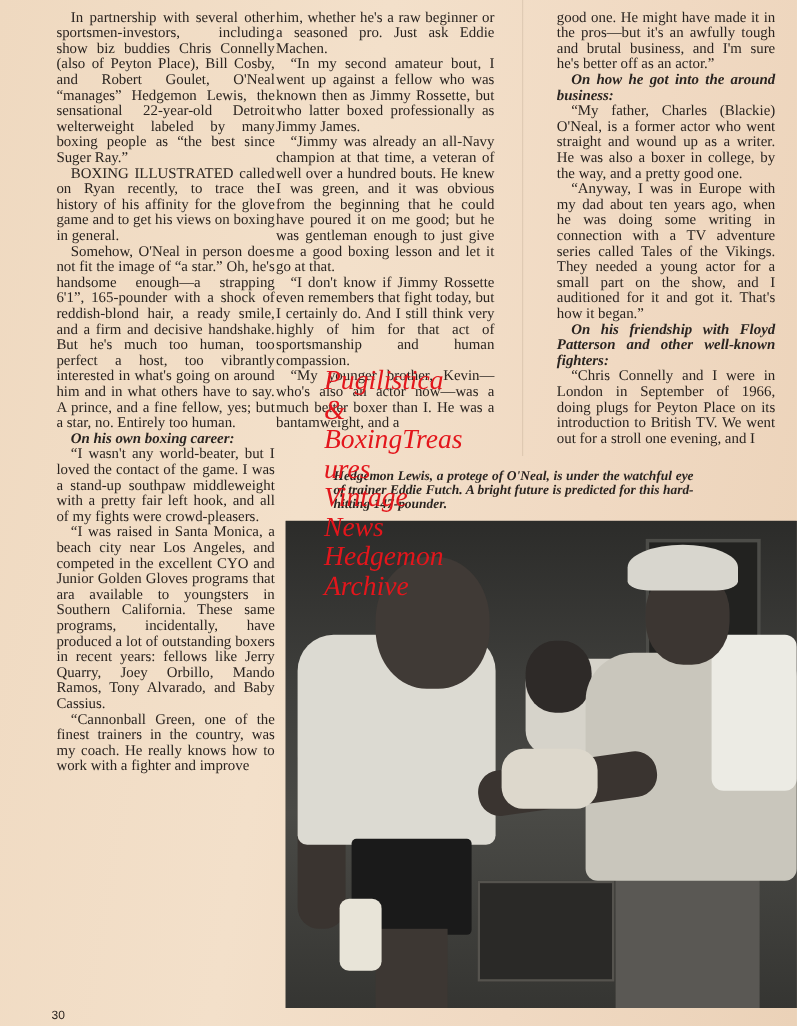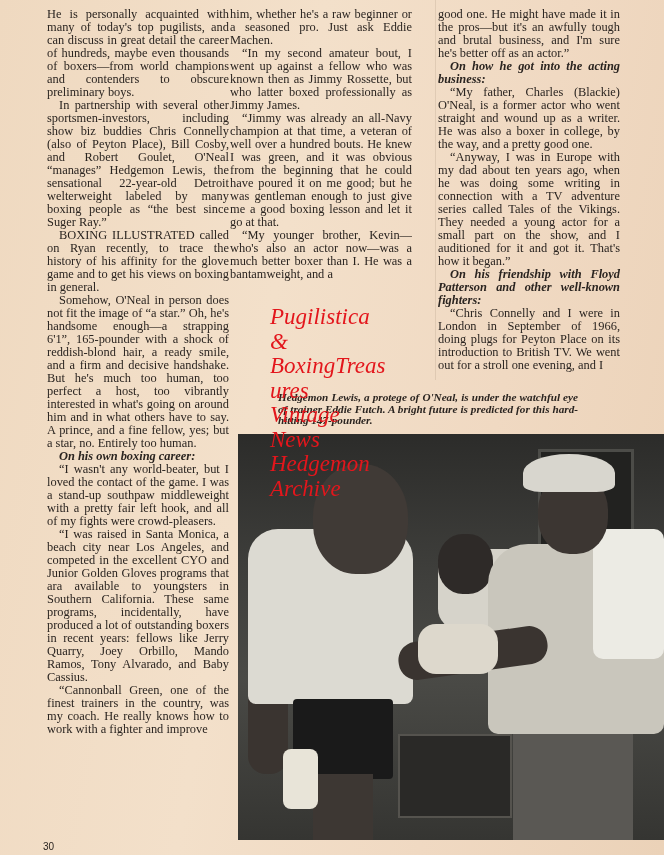--- a/index.html
+++ b/index.html
@@ -13,21 +13,21 @@
   .col {
     position: absolute; top: 8px; width: 182px;
     font-size: 12.4px; line-height: 13px; text-align: justify;
     hyphens: manual;
   }
   .col p { margin: 0; text-indent: 12px; }
   .col p.first { text-indent: 0; }
   .col p.hd { font-style: italic; font-weight: bold; }
   #col1 { left: 47px; }
   #col2 { left: 230px; }
-  #col3 { left: 438px; width: 182px; }
+  #col3 { left: 464px; width: 182px; }
   .col-rule { position: absolute; left: 435px; top: 0; width: 1px; height: 380px; background: rgba(120,100,80,0.15); }
 
   #caption {
     position: absolute; left: 278px; top: 392px; width: 300px;
     font-size: 11.2px; line-height: 11.5px; font-style: italic; font-weight: bold;
     color: #2a2420; text-align: justify;
   }
 
   #photo {
     position: absolute; left: 238px; top: 434px; width: 426px; height: 406px;
@@ -65,42 +65,42 @@
   #page-num {
     position: absolute; left: 43px; top: 841px;
     font-family: "Liberation Sans", "DejaVu Sans", sans-serif;
     font-size: 10px; color: #2a2420;
   }
 </style>
 </head>
 <body>
 
 <div id="col1" class="col">
-  <p class="first">He is personally acquainted with many of today's top pugilists, and can discuss in great detail the career of hundreds, maybe even thousands of boxers—from world champions and contenders to obscure preliminary boys.</p>
   <p>In partnership with several other sportsmen-investors, including show biz buddies Chris Connelly (also of Peyton Place), Bill Cosby, and Robert Goulet, O'Neal “manages” Hedgemon Lewis, the sensational 22-year-old Detroit welterweight labeled by many boxing people as “the best since Suger Ray.”</p>
   <p>BOXING ILLUSTRATED called on Ryan recently, to trace the history of his affinity for the glove game and to get his views on boxing in general.</p>
   <p>Somehow, O'Neal in person does not fit the image of “a star.” Oh, he's handsome enough—a strapping 6'1”, 165-pounder with a shock of reddish-blond hair, a ready smile, and a firm and decisive handshake. But he's much too human, too perfect a host, too vibrantly interested in what's going on around him and in what others have to say. A prince, and a fine fellow, yes; but a star, no. Entirely too human.</p>
   <p class="hd">On his own boxing career:</p>
   <p>“I wasn't any world-beater, but I loved the contact of the game. I was a stand-up southpaw middleweight with a pretty fair left hook, and all of my fights were crowd-pleasers.</p>
   <p>“I was raised in Santa Monica, a beach city near Los Angeles, and competed in the excellent CYO and Junior Golden Gloves programs that ara available to youngsters in Southern California. These same programs, incidentally, have produced a lot of outstanding boxers in recent years: fellows like Jerry Quarry, Joey Orbillo, Mando Ramos, Tony Alvarado, and Baby Cassius.</p>
   <p>“Cannonball Green, one of the finest trainers in the country, was my coach. He really knows how to work with a fighter and improve</p>
 </div>
 
 <div id="col2" class="col">
   <p class="first">him, whether he's a raw beginner or a seasoned pro. Just ask Eddie Machen.</p>
   <p>“In my second amateur bout, I went up against a fellow who was known then as Jimmy Rossette, but who latter boxed professionally as Jimmy James.</p>
   <p>“Jimmy was already an all-Navy champion at that time, a veteran of well over a hundred bouts. He knew I was green, and it was obvious from the beginning that he could have poured it on me good; but he was gentleman enough to just give me a good boxing lesson and let it go at that.</p>
+  <p>“I don't know if Jimmy Rossette even remembers that fight today, but I certainly do. And I still think very highly of him for that act of sportsmanship and human compassion.</p>
   <p>“My younger brother, Kevin—who's also an actor now—was a much better boxer than I. He was a bantamweight, and a</p>
 </div>
 
 <div class="col-rule"></div>
 
 <div id="col3" class="col">
   <p class="first">good one. He might have made it in the pros—but it's an awfully tough and brutal business, and I'm sure he's better off as an actor.”</p>
-  <p class="hd">On how he got into the acting business:</p>
+  <p class="hd">On how he got into the around business:</p>
   <p>“My father, Charles (Blackie) O'Neal, is a former actor who went straight and wound up as a writer. He was also a boxer in college, by the way, and a pretty good one.</p>
   <p>“Anyway, I was in Europe with my dad about ten years ago, when he was doing some writing in connection with a TV adventure series called Tales of the Vikings. They needed a young actor for a small part on the show, and I auditioned for it and got it. That's how it began.”</p>
   <p class="hd">On his friendship with Floyd Patterson and other well-known fighters:</p>
   <p>“Chris Connelly and I were in London in September of 1966, doing plugs for Peyton Place on its introduction to British TV. We went out for a stroll one evening, and I</p>
 </div>
 
 <div id="caption">Hedgemon Lewis, a protege of O'Neal, is under the watchful eye of trainer Eddie Futch. A bright future is predicted for this hard-hitting 147-pounder.</div>
 
 <div id="photo">
   <div class="ph wall"></div>

